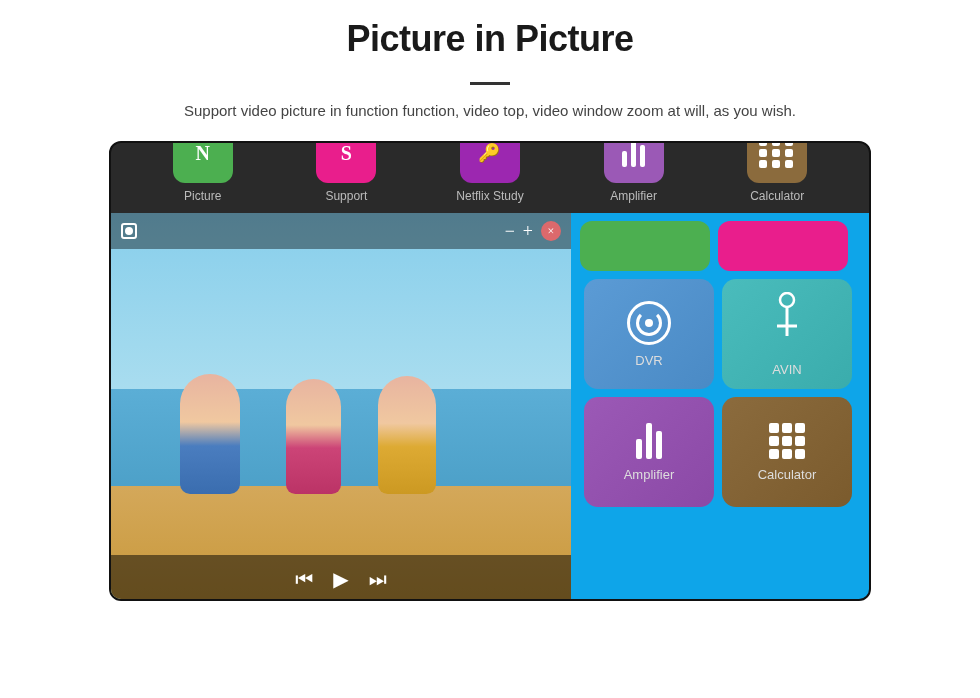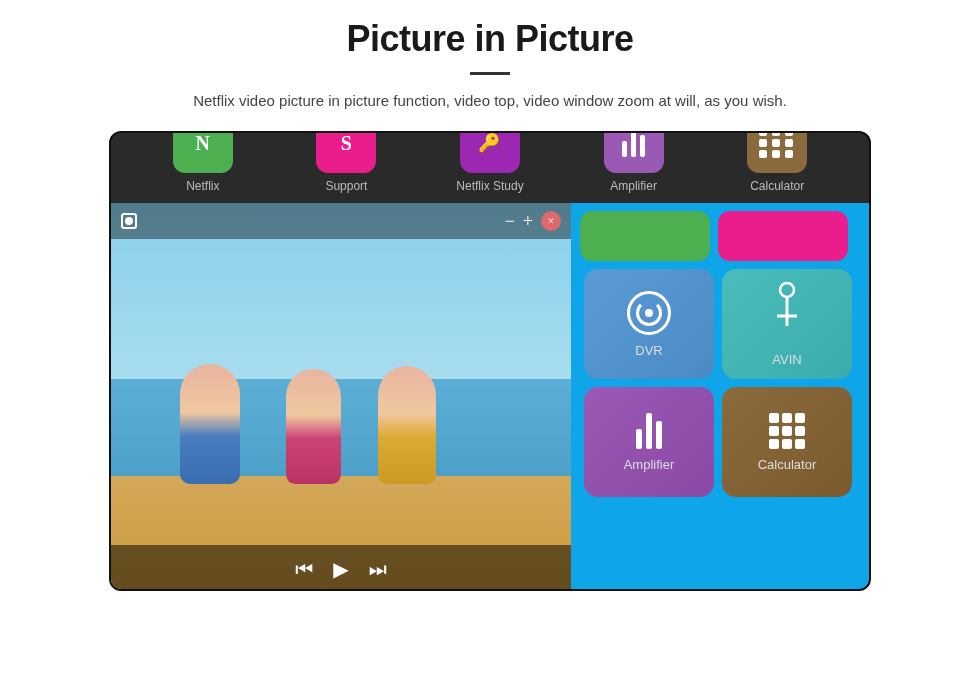--- a/index.html
+++ b/index.html
@@ -19,21 +19,21 @@
       align-items: center;
       padding-top: 18px;
     }
 
     .page-title {
       font-size: 36px;
       font-weight: 900;
       color: #1a1a1a;
       font-family: 'Arial Black', Arial, sans-serif;
       letter-spacing: -0.5px;
-      margin-bottom: 12px;
+      margin-bottom: 22px;
     }
 
     .title-divider {
       width: 40px;
       height: 3px;
       background: #333;
       margin: 0 auto 14px;
     }
 
     .page-subtitle {
@@ -440,21 +440,21 @@
       border-radius: 2px;
     }
   </style>
 </head>
 <body>
 
 <div class="page-wrapper">
 
   <h1 class="page-title">Picture in Picture</h1>
   <div class="title-divider"></div>
-  <p class="page-subtitle">Netflix video picture in picture function, video top, video window zoom at will, as you wish.</p>
+  <p class="page-subtitle">Support video picture in function function, video top, video window zoom at will, as you wish.</p>
 
   <div class="device-frame">
 
     <div class="status-bar">
       <div class="status-bar-left">
 
         <span style="color:white;font-size:13px;">◁</span>
 
         <span style="color:white;font-size:13px;">○</span>
 
@@ -588,21 +588,21 @@
         </div>
 
       </div>
 
       <div class="bottom-strip">
 
         <div class="bottom-app-item">
           <div class="bottom-app-icon" style="background:#4CAF50;">
             <span style="font-weight:bold;font-size:20px;">N</span>
           </div>
-          <span class="bottom-app-label">Netflix</span>
+          <span class="bottom-app-label">Picture</span>
         </div>
 
         <div class="bottom-app-item">
           <div class="bottom-app-icon" style="background:#E91E8C;">
             <span style="font-weight:bold;font-size:20px;">S</span>
           </div>
           <span class="bottom-app-label">Support</span>
         </div>
 
         <div class="bottom-app-item">

